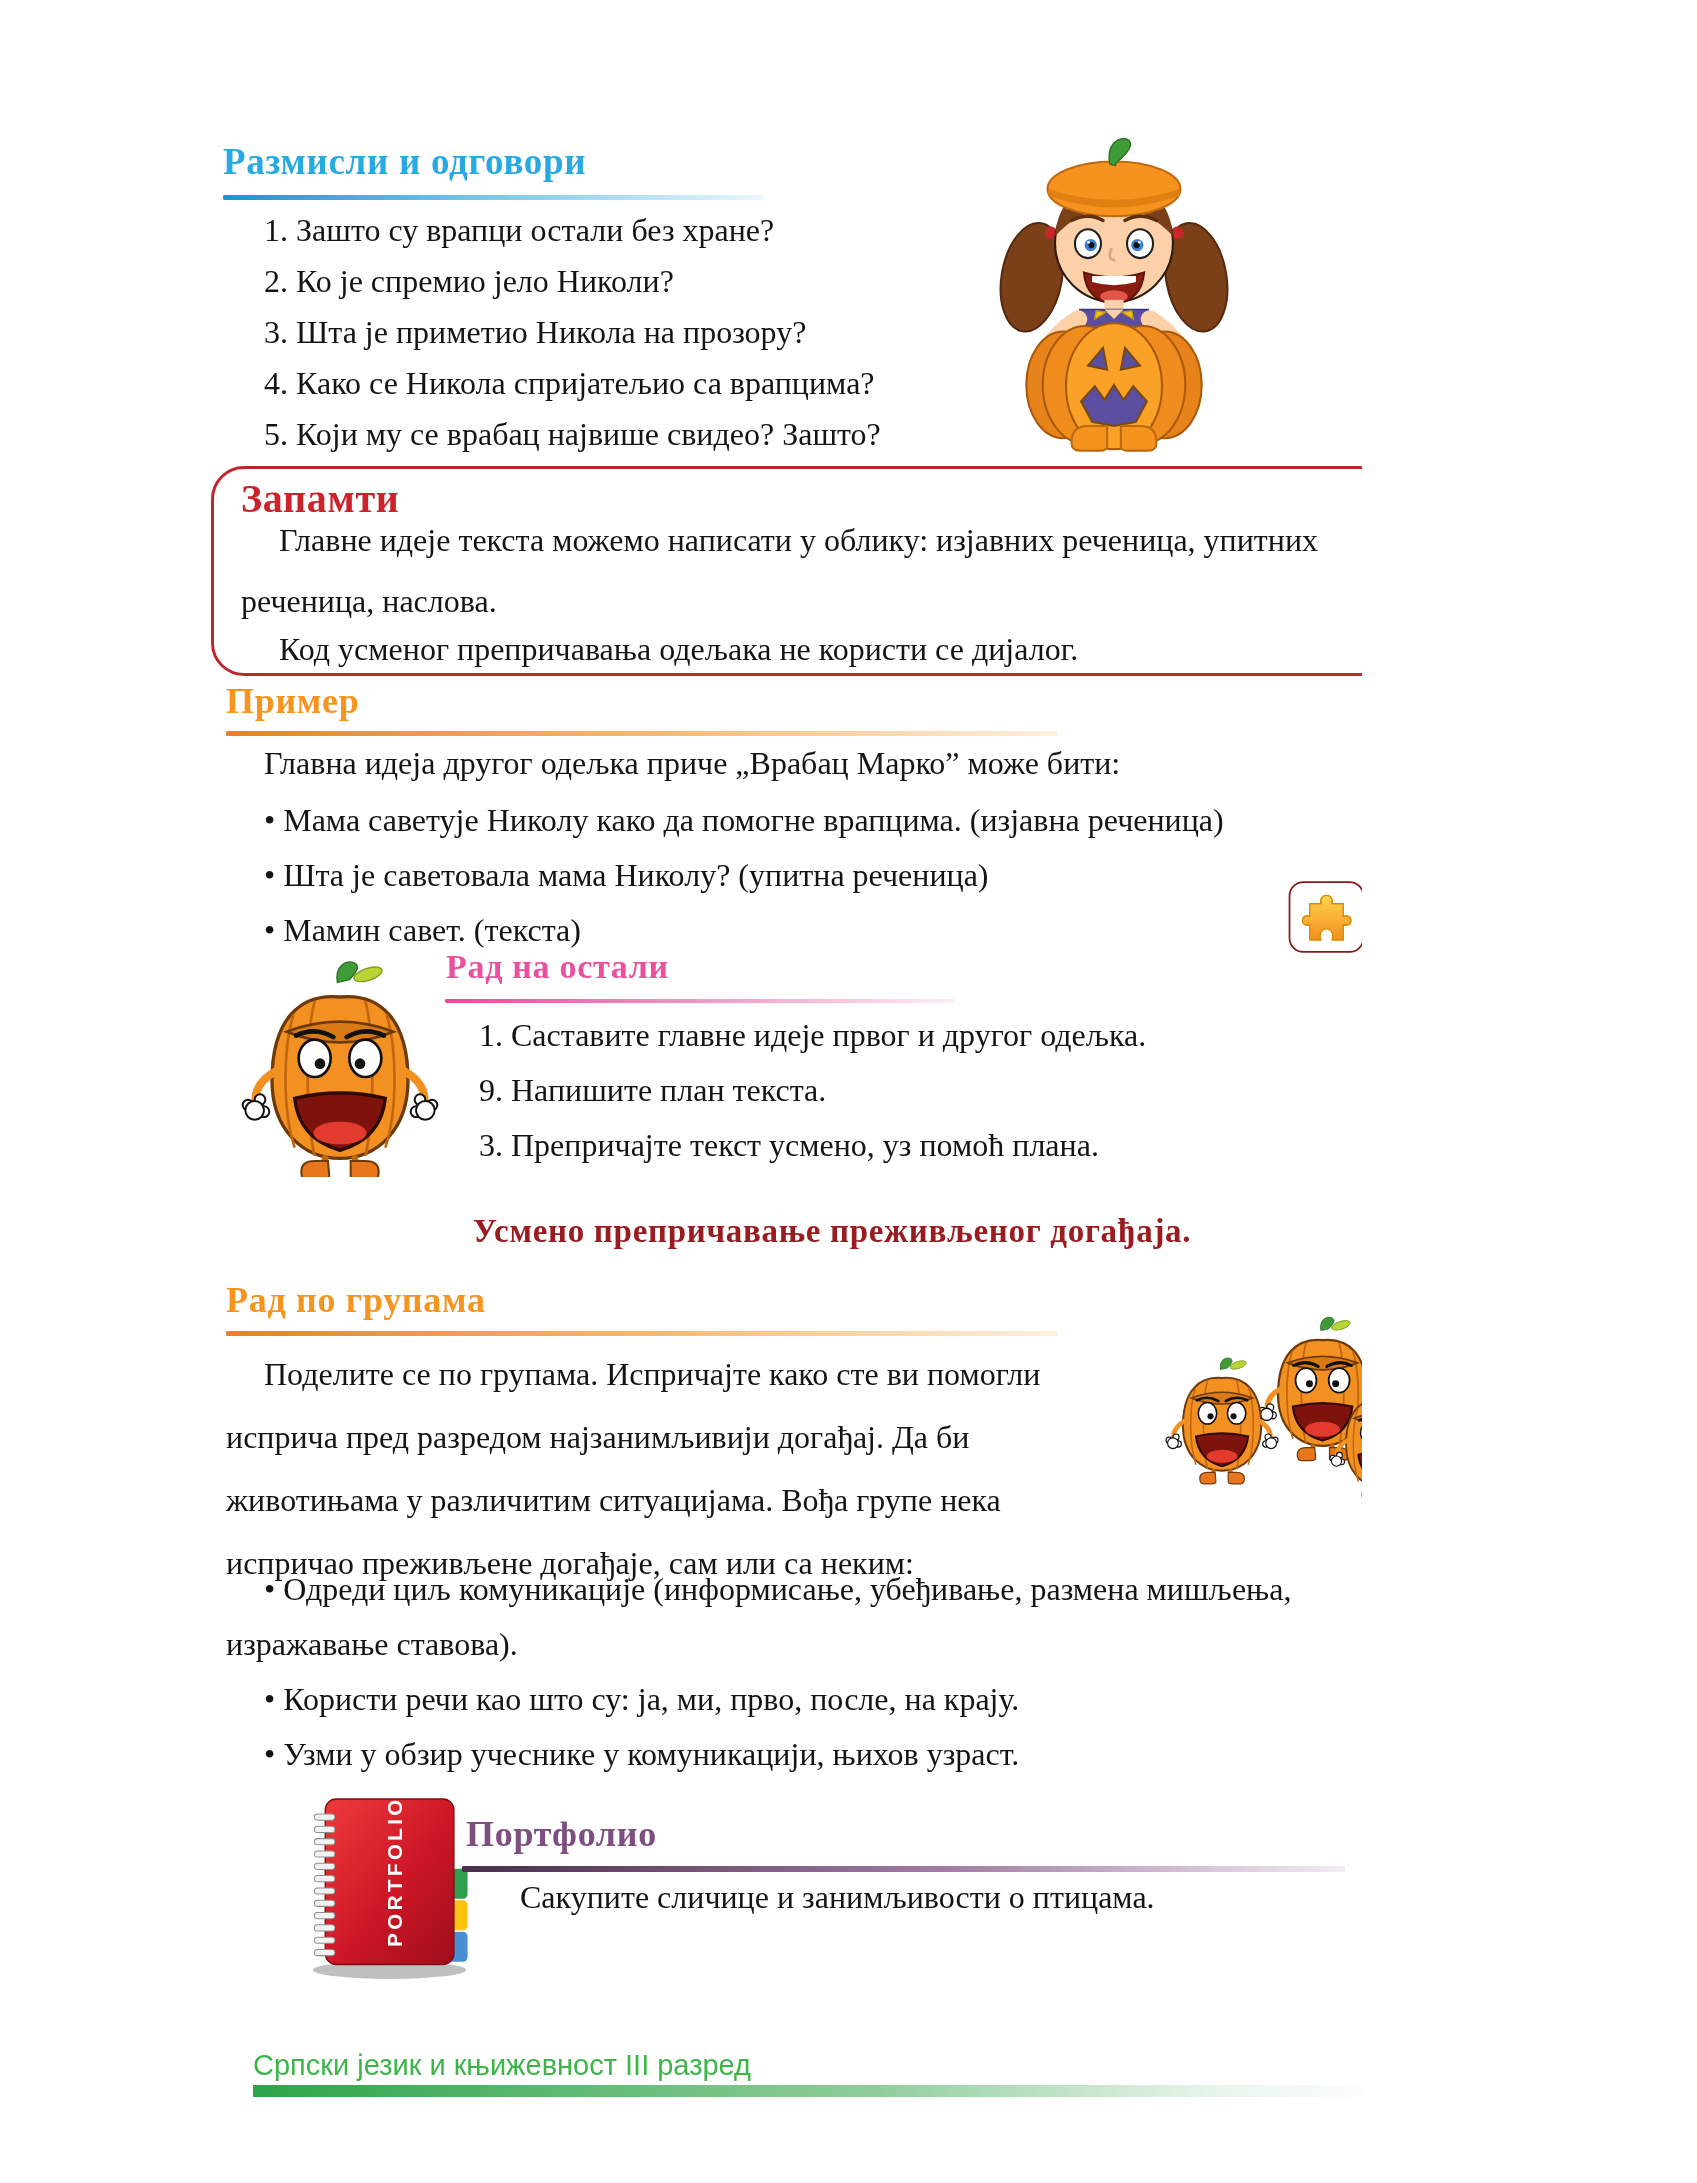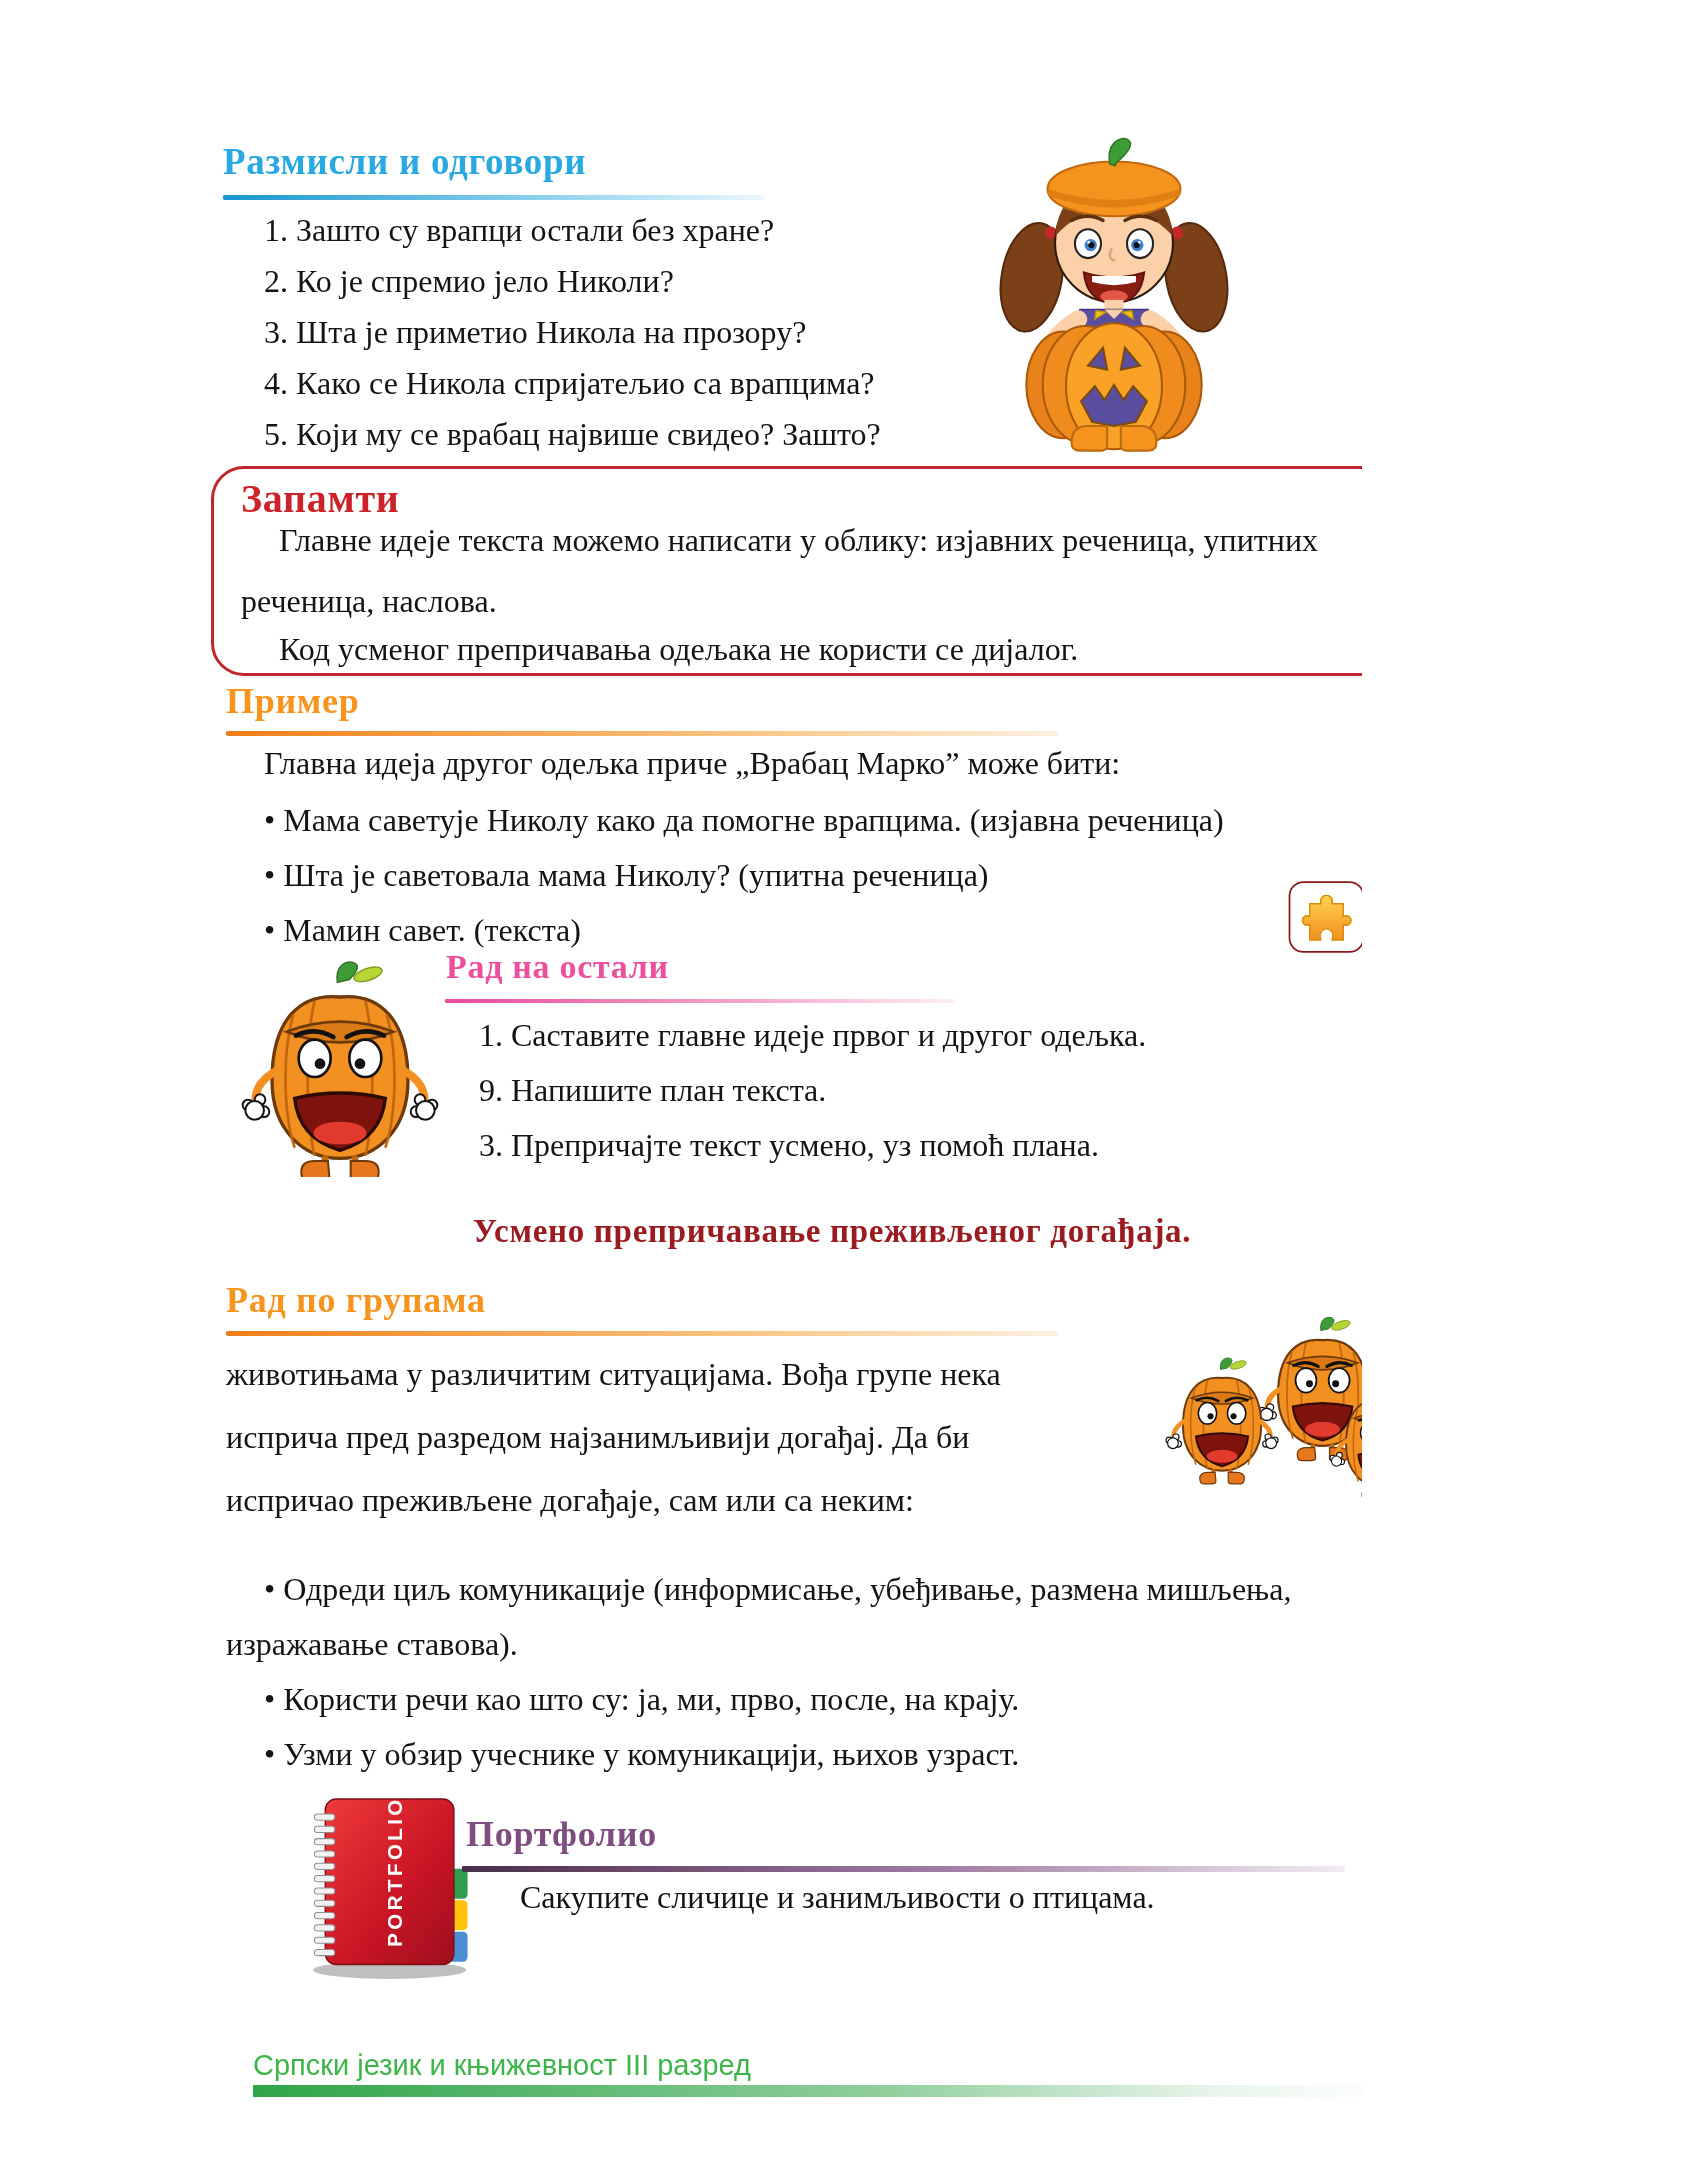--- a/index.html
+++ b/index.html
@@ -180,22 +180,23 @@
     <div class="serif" style="line-height:55px;">9. Напишите план текста.</div>
     <div class="serif" style="line-height:55px;">3. Препричајте текст усмено, уз помоћ плана.</div>
   </div>
 
   <div class="abs h-display h-maroon" style="left:226px;top:1213px;width:1212px;">Усмено препричавање преживљеног догађаја.</div>
 
   <div class="abs h-display h-orange" style="left:226px;top:1279px;">Рад по групама</div>
   <div class="rule rule-orange" style="left:226px;top:1331px;width:832px;"></div>
 
   <div class="abs" style="left:226px;top:1343px;">
+    <div class="serif indent" style="line-height:63px;">Поделите се по групама. Испричајте како сте ви помогли</div>
+    <div class="serif" style="line-height:63px;">исприча пред разредом најзанимљивији догађај. Да би</div>
     <div class="serif" style="line-height:63px;">животињама у различитим ситуацијама. Вођа групе нека</div>
-    <div class="serif" style="line-height:63px;">исприча пред разредом најзанимљивији догађај. Да би</div>
     <div class="serif" style="line-height:63px;">испричао преживљене догађаје, сам или са неким:</div>
   </div>
 
   <svg class="abs" style="left:1156px;top:1314px;" width="308" height="205" viewBox="0 0 460 310">
     <use href="#pp" transform="translate(150,0) scale(0.66)"></use>
     <use href="#pp" transform="translate(10,62) scale(0.58)"></use>
     <use href="#pp" transform="translate(258,96) scale(0.55)"></use>
   </svg>
 
   <div class="abs" style="left:226px;top:1562px;">

